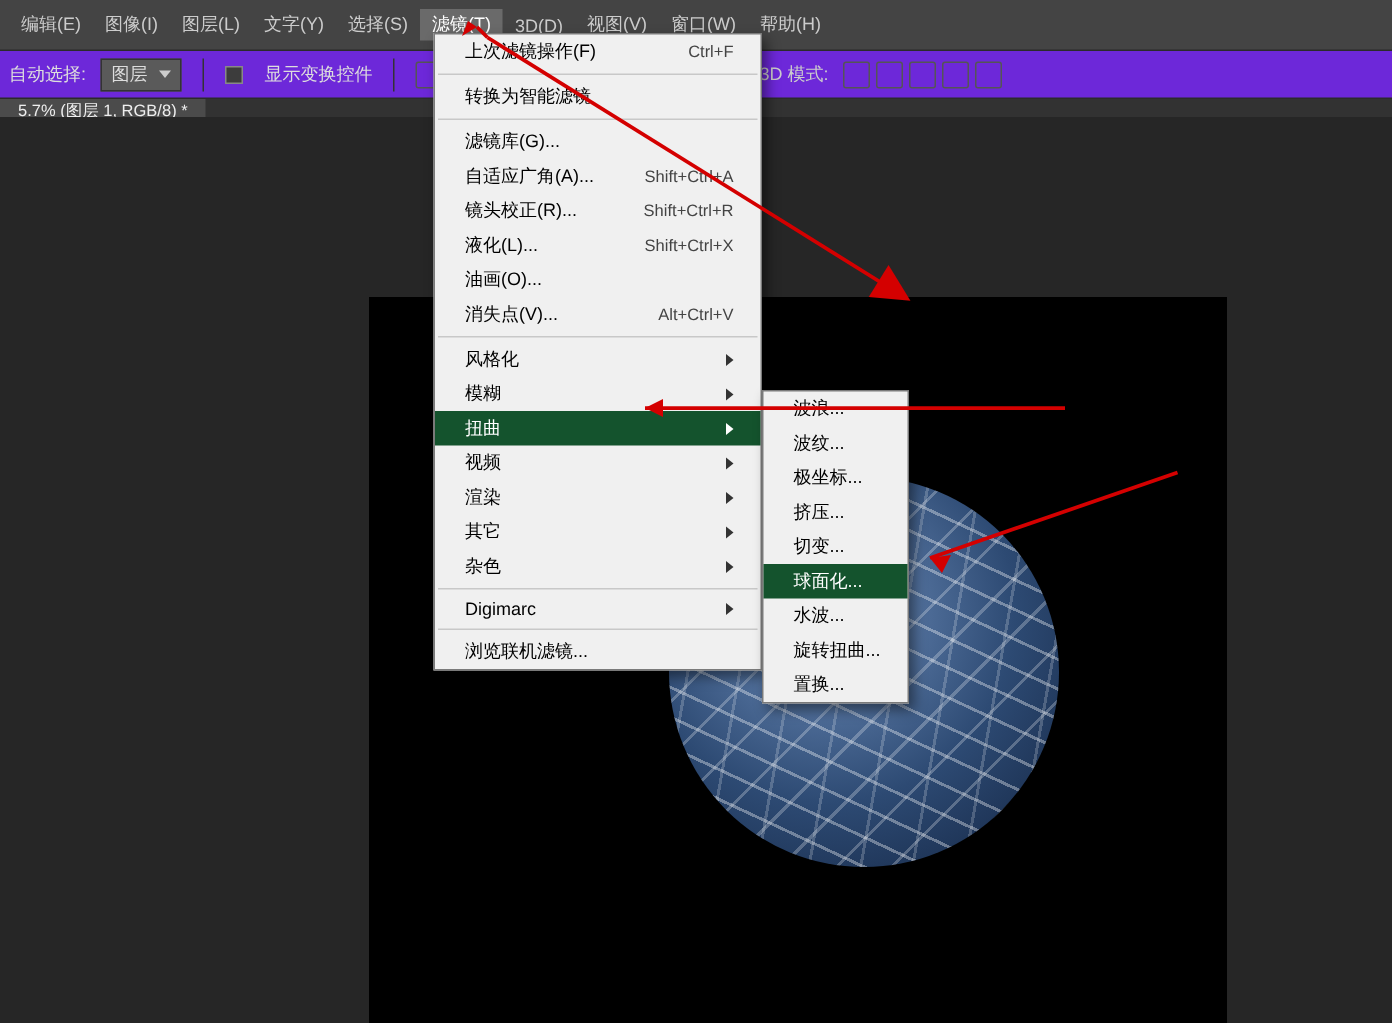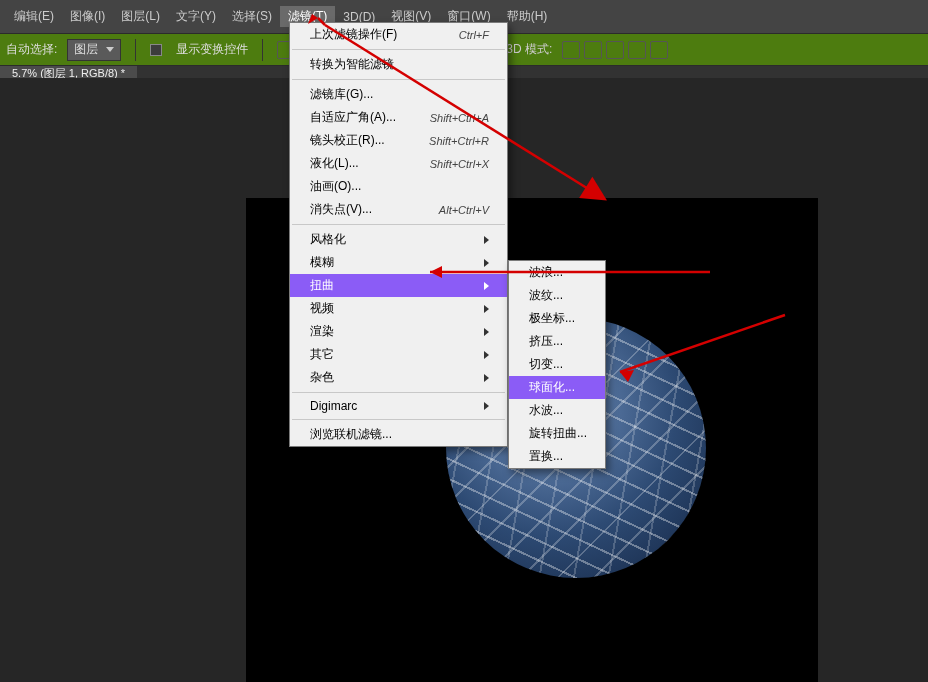--- a/index.html
+++ b/index.html
@@ -1,41 +1,41 @@
 <!DOCTYPE html>
 <html><head>
 <meta charset="utf-8">
 <style>
   * { box-sizing: border-box; margin: 0; padding: 0; }
   html, body { width: 928px; height: 682px; font-family: "Microsoft YaHei", Arial, sans-serif; font-size: 12px; background: #262626; color: #ccc; overflow: hidden; }
   .menubar { height: 34px; background: #444; display: flex; align-items: center; padding: 0 6px; border-bottom: 1px solid #2b2b2b; }
   .menubar .item { padding: 2px 8px; cursor: default; }
   .menubar .item.active { background: #6a6a6a; color: #fff; }
-  .options { height: 32px; background: #4d7c0f; display: flex; align-items: center; padding: 0 6px; gap: 10px; border-bottom: 1px solid #2b2b2b; color: #ddd; }
+  .options { height: 32px; background: #6d28d9; display: flex; align-items: center; padding: 0 6px; gap: 10px; border-bottom: 1px solid #2b2b2b; color: #ddd; }
   .select-box { display: flex; align-items: center; background: #5a5a5a; border: 1px solid #333; height: 22px; padding: 0 6px; gap: 8px; }
   .chev { width: 0; height: 0; border-left: 4px solid transparent; border-right: 4px solid transparent; border-top: 5px solid #ccc; }
   .divider { width: 1px; height: 22px; background: #333; margin: 0 4px; }
   .chk { width: 12px; height: 12px; border: 1px solid #888; background: #3c3c3c; display: inline-block; margin-right: 4px; }
   .opt-icon { width: 18px; height: 18px; border: 1px solid #555; border-radius: 2px; }
   .opt-icon-group { display: flex; gap: 4px; align-items: center; }
   .tabs { height: 24px; background: #323232; display: flex; align-items: stretch; border-bottom: 1px solid #111; }
   .tab { display: flex; align-items: center; padding: 0 12px; background: #4b4b4b; color: #eee; font-size: 11px; gap: 8px; flex-direction: column; }
   .tab .close { font-size: 10px; color: #bbb; }
   .canvas-wrap { position: absolute; left: 0; right: 0; top: 78px; bottom: 0; background: #262626; }
   .canvas { position: absolute; left: 246px; top: 120px; width: 572px; height: 484px; background: #000; }
   .sphere { position: absolute; left: 200px; top: 120px; width: 260px; height: 260px; border-radius: 50%; background: radial-gradient(circle at 40% 35%, #9fb6d9 0%, #5b7aa6 18%, #2d4a73 55%, #122340 100%); overflow: hidden; }
   .sphere::before { content:""; position:absolute; inset:0; background:
       repeating-linear-gradient(25deg, rgba(255,255,255,.35) 0 2px, transparent 2px 18px),
       repeating-linear-gradient(-45deg, rgba(255,255,255,.25) 0 2px, transparent 2px 26px),
       repeating-linear-gradient(100deg, rgba(255,255,255,.2) 0 2px, transparent 2px 34px);
       mix-blend-mode: screen; }
   .drop-menu { position: absolute; background: #f0f0f0; color: #000; border: 1px solid #7a7a7a; box-shadow: 3px 4px 8px rgba(0,0,0,.45); font-size: 12px; min-width: 218px; }
   .drop-menu .mi { display: flex; align-items: center; justify-content: space-between; padding: 3px 18px 3px 20px; white-space: nowrap; }
-  .drop-menu .mi .hot { color: #444; font-size: 11px; margin-left: 30px; font-style: italic; }
-  .drop-menu .mi.hover { background: #8b5cf6; color: #fff; }
+  .drop-menu .mi .hot { color: #444; font-size: 11px; margin-left: 30px; }
+  .drop-menu .mi.hover { background: #14532d; color: #fff; }
   .drop-menu .mi.hover .arrow-r { border-left-color: #fff; }
   .drop-menu .sep { height: 1px; background: #c8c8c8; margin: 3px 2px; }
   .arrow-r { width: 0; height: 0; border-top: 4px solid transparent; border-bottom: 4px solid transparent; border-left: 5px solid #333; }
   .submenu { position: absolute; left: 218px; top: 237px; background: #f0f0f0; border: 1px solid #7a7a7a; box-shadow: 3px 4px 8px rgba(0,0,0,.45); min-width: 96px; }
   .svg-annot { position: absolute; left: 0; top: 0; pointer-events: none; }
   .label-3d { color: #ccc; }
   .muted { color: #8d8d8d; }
 </style>
 </head>
 <body>

